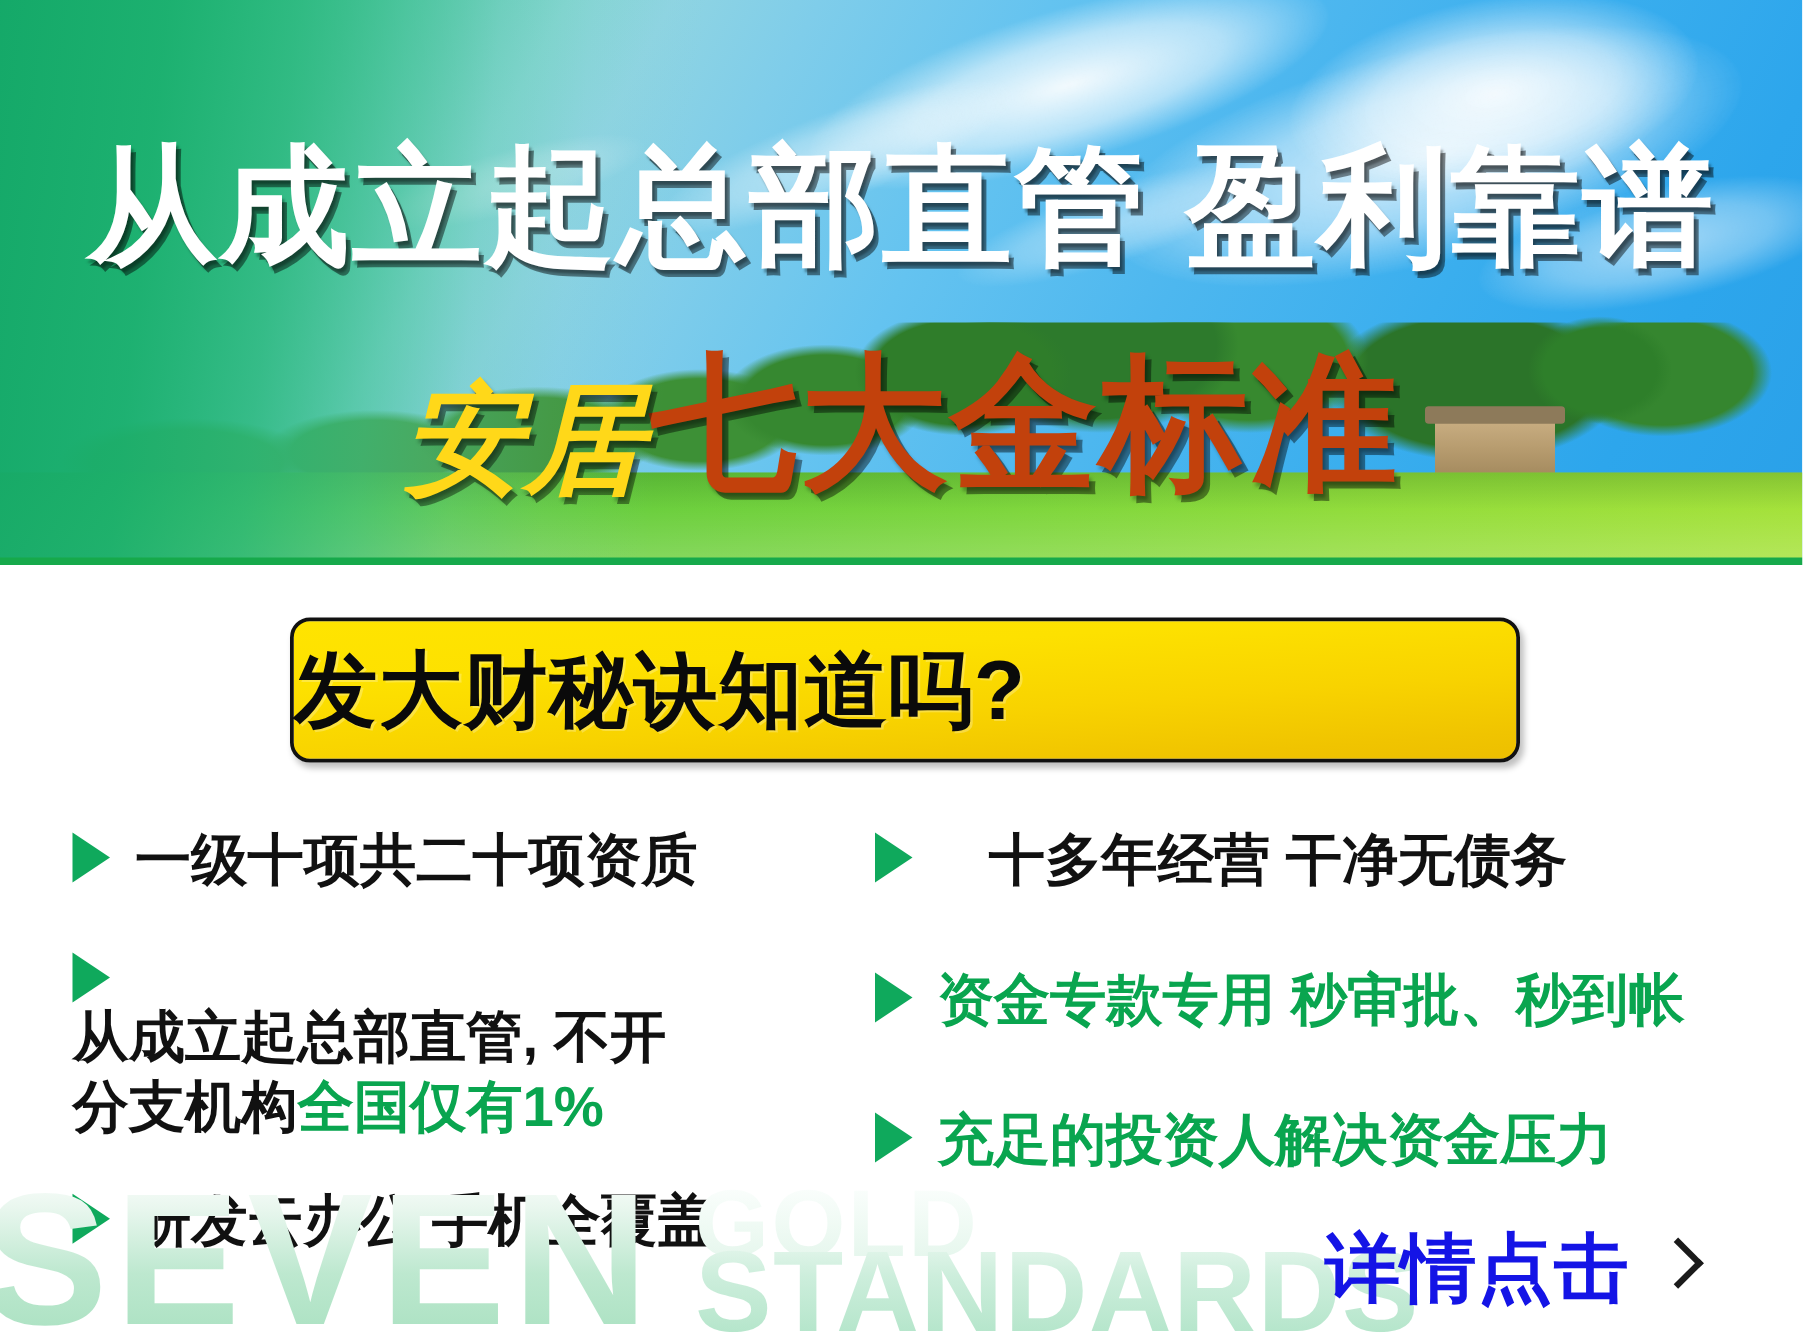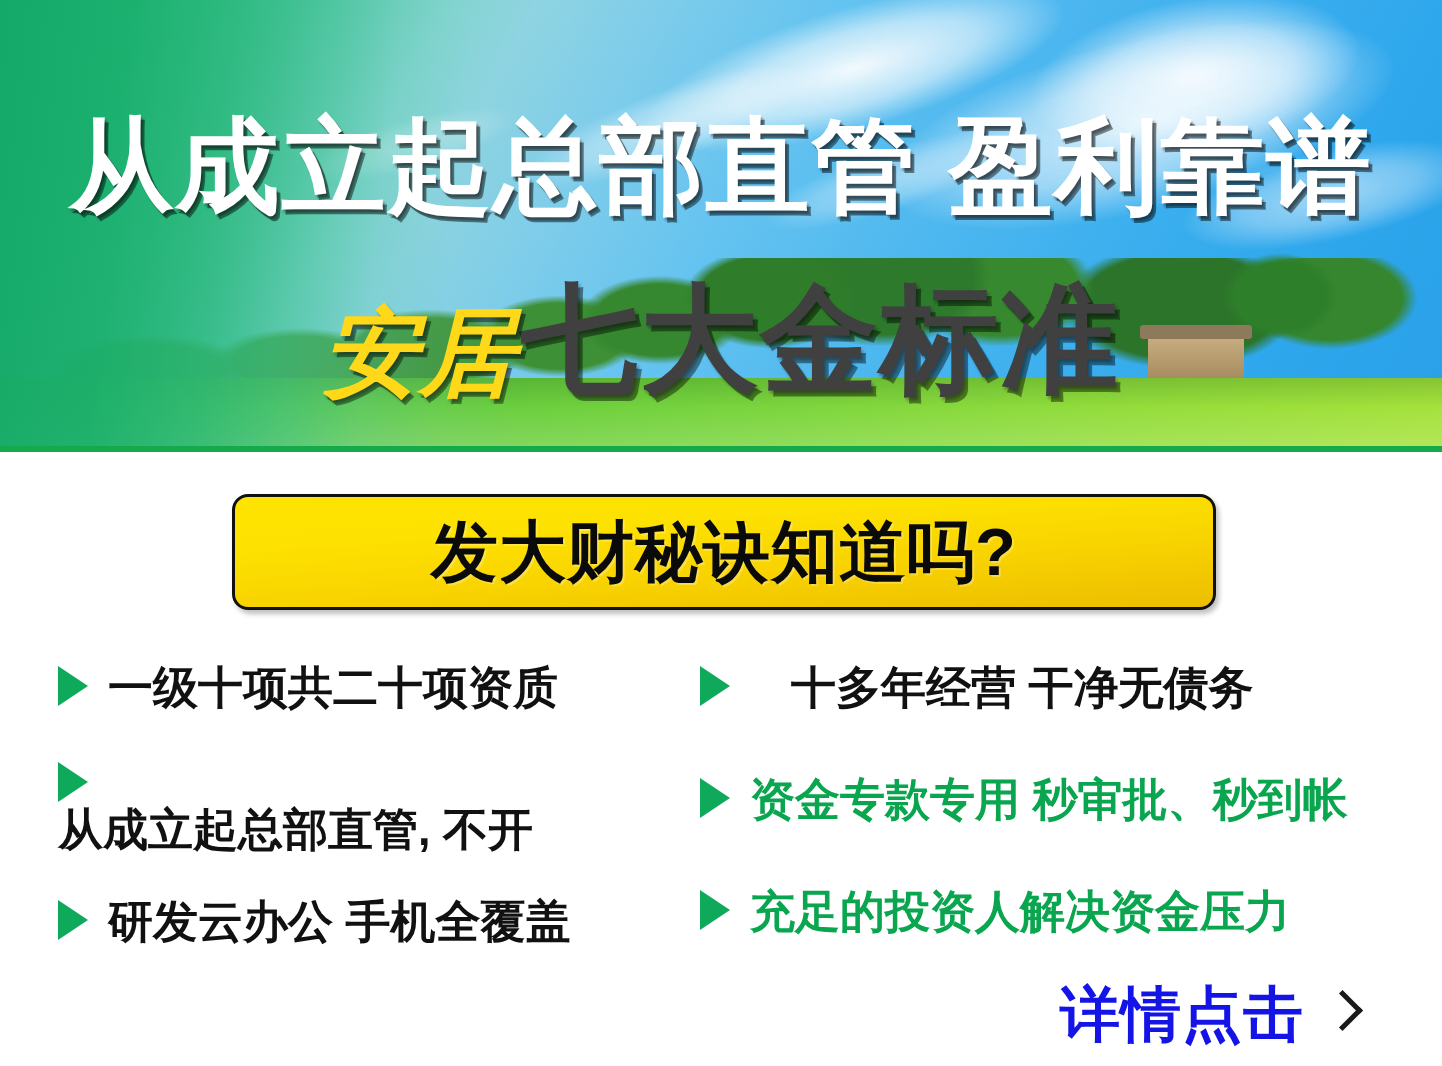--- a/index.html
+++ b/index.html
@@ -107,32 +107,32 @@
     color:#ffd819;
     font-style:italic;
     font-size:96px;
     letter-spacing:1px;
     text-shadow: 4px 5px 0 rgba(0,0,0,.40), 2px 3px 3px rgba(0,0,0,.30);
     margin-right:4px;
     display:inline-block;
     transform:translateY(6px);
   }
   .hl2 .main {
-    color:#404040;
+    color:#c2410c;
     text-shadow: 5px 6px 0 rgba(0,0,0,.42), 2px 3px 3px rgba(0,0,0,.30);
   }
 
   
   .yellow-bar {
     position:absolute; left:232px; top:494px; width:984px; height:116px;
     background:linear-gradient(176deg, #ffe400 0%, #fde100 30%, #f8d300 62%, #f0c400 88%, #edbf00 100%);
     border:3px solid #111111;
     border-radius:16px;
     box-shadow: 3px 4px 5px rgba(0,0,0,.25);
-    display:flex; align-items:center; justify-content:center;
+    display:flex; align-items:center; justify-content:flex-start;
   }
   .yellow-bar .txt {
     font-size:67px; font-weight:bold; color:#0a0a0a;
     letter-spacing:1px; white-space:nowrap;
     text-shadow: 2px 2px 0 rgba(255,255,255,.25);
   }
 
   
   .cols { position:absolute; left:0; top:660px; width:1285px; height:330px; }
   .col-left  { position:absolute; left:58px;  top:0; width:640px; }
@@ -243,20 +243,21 @@
 
       <div class="bullet">
         <span class="tri"></span>
         <span class="btxt">一级十项共二十项资质</span>
       </div>
 
       <div class="bullet">
         <span class="tri"></span>
         <span class="btxt">
           <span>从成立起总部直管, 不开</span>
+          <span class="l2"><span>分支机构</span><span class="hi">全国仅有1%</span></span>
         </span>
       </div>
 
       <div class="bullet">
         <span class="tri"></span>
         <span class="btxt">研发云办公  手机全覆盖</span>
       </div>
 
     </div>
 
@@ -273,19 +274,24 @@
       </div>
 
       <div class="bullet">
         <span class="tri"></span>
         <span class="btxt green">充足的投资人解决资金压力</span>
       </div>
 
     </div>
   </div>
 
+  <div class="wm">
+    <div class="wm-seven">SEVEN</div>
+    <div class="wm-gold">GOLD</div>
+    <div class="wm-std">STANDARDS</div>
+  </div>
 
   <div class="cta">
     <span class="cta-txt">详情点击</span>
     <span class="chev"></span>
   </div>
 
 </div>
 
 </body></html>

